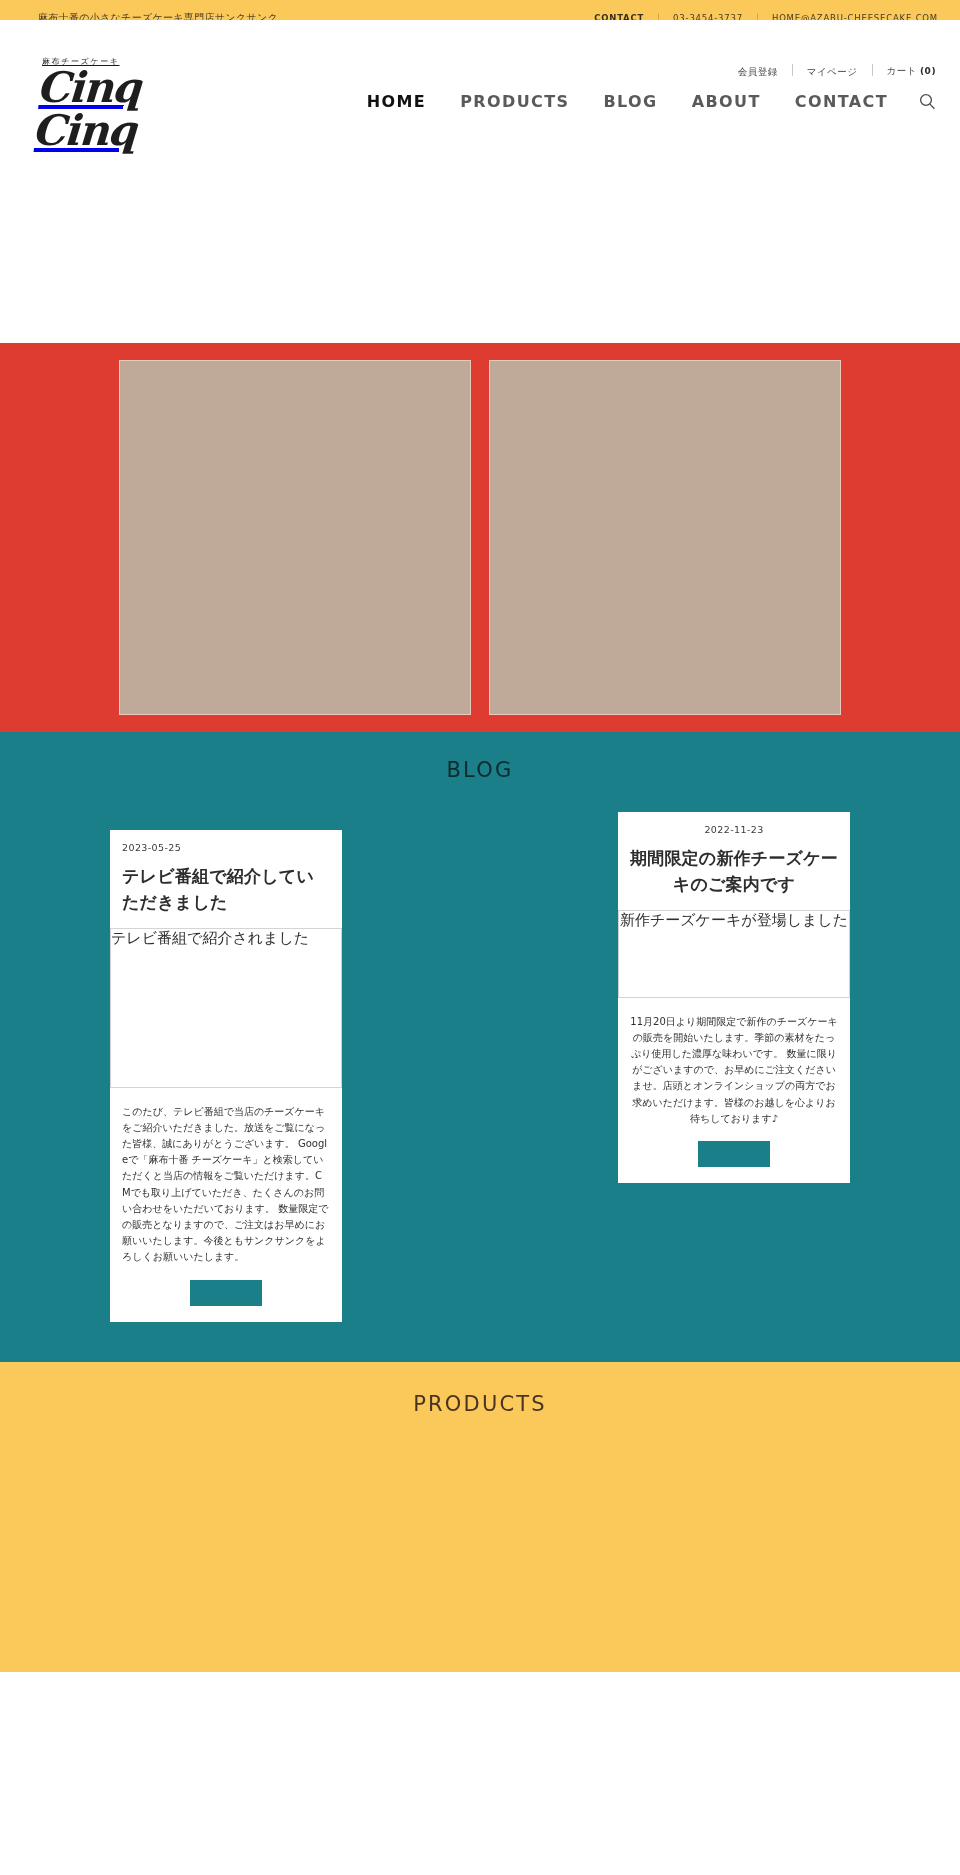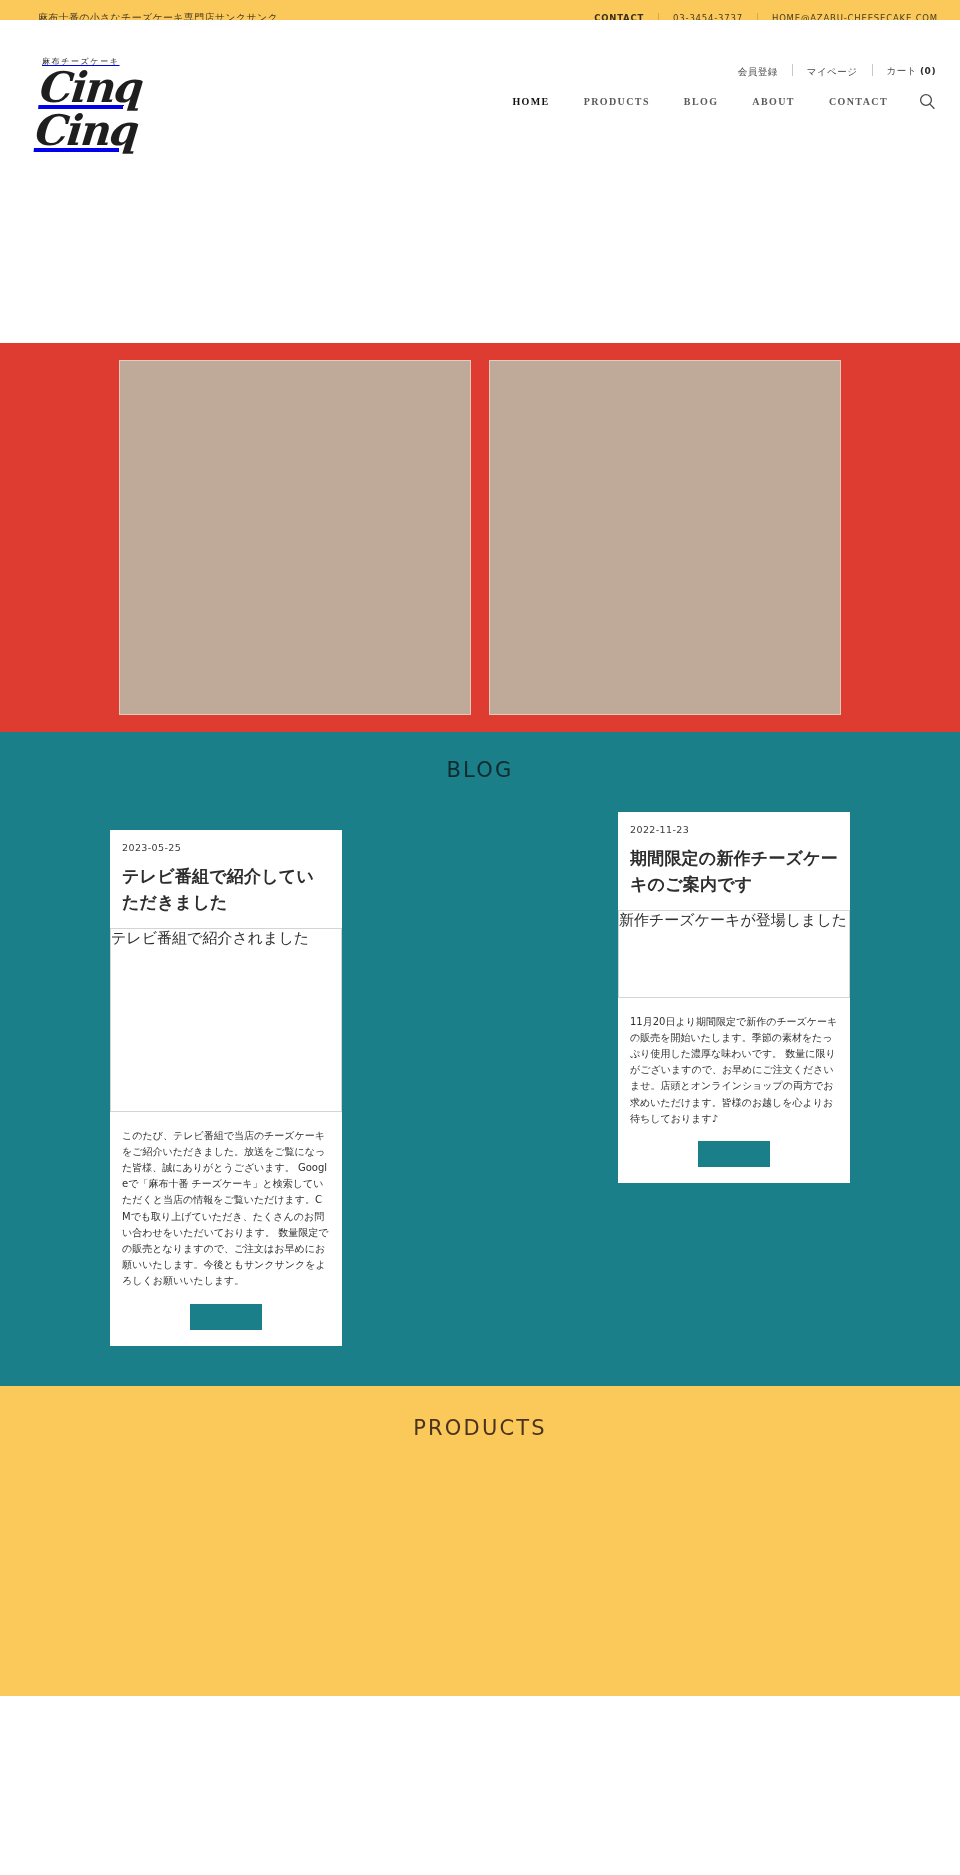--- a/index.html
+++ b/index.html
@@ -101,27 +101,26 @@
   }
 
   .main-nav {
     position: absolute;
     right: 24px;
     top: 72px;
     display: flex;
     align-items: center;
   }
   .main-nav a {
-    font-size: 10px;
+    font-size: 16px;
     letter-spacing: 1.4px;
     color: #5a5a5a;
     text-decoration: none;
     margin-left: 34px;
     font-weight: 600;
-    font-family: Liberation Serif, serif;
   }
   .main-nav a.active { color: #111111; font-weight: 700; }
   .search-btn {
     margin-left: 30px;
     width: 18px; height: 18px;
     display: inline-flex; align-items: center; justify-content: center;
     cursor: pointer;
   }
 
   
@@ -164,21 +163,21 @@
     display: flex;
     justify-content: space-between;
     align-items: flex-start;
   }
   .blog-card {
     width: 232px;
     background: #ffffff;
     padding: 12px 12px 16px 12px;
   }
   .blog-card.card-1 { margin-top: 22px; }
-  .blog-card.card-2 { margin-top: 4px; }
+  .blog-card.card-2 { margin-top: 4px; text-align: center; }
   .blog-card.card-3 { margin-top: 0; width: 235px; }
   .card-date {
     font-size: 9.5px;
     color: #3a3a3a;
     letter-spacing: 0.4px;
     margin-bottom: 10px;
   }
   .card-title {
     font-size: 17px;
     color: #2d2d2d;
@@ -197,21 +196,21 @@
     margin-right: -12px;
     padding: 0;
   }
   .card-figure .alt-text {
     display: block;
     padding: 0;
     white-space: nowrap;
     font-size: 15px;
     color: #2f2f2f;
   }
-  .fig-1 { height: 184px; margin: 0 -12px 0 -12px; }
+  .fig-1 { height: 160px; margin: 0 -12px 0 -12px; }
   .fig-2 { height: 88px; margin: 0 -12px 0 -12px; }
   .fig-3 { height: 295px; margin: 0 -12px 0 -12px; }
   .card-body {
     font-size: 10px;
     color: #2f2f2f;
     line-height: 1.62;
     letter-spacing: 0;
     margin-top: 16px;
     word-break: break-all;
   }

